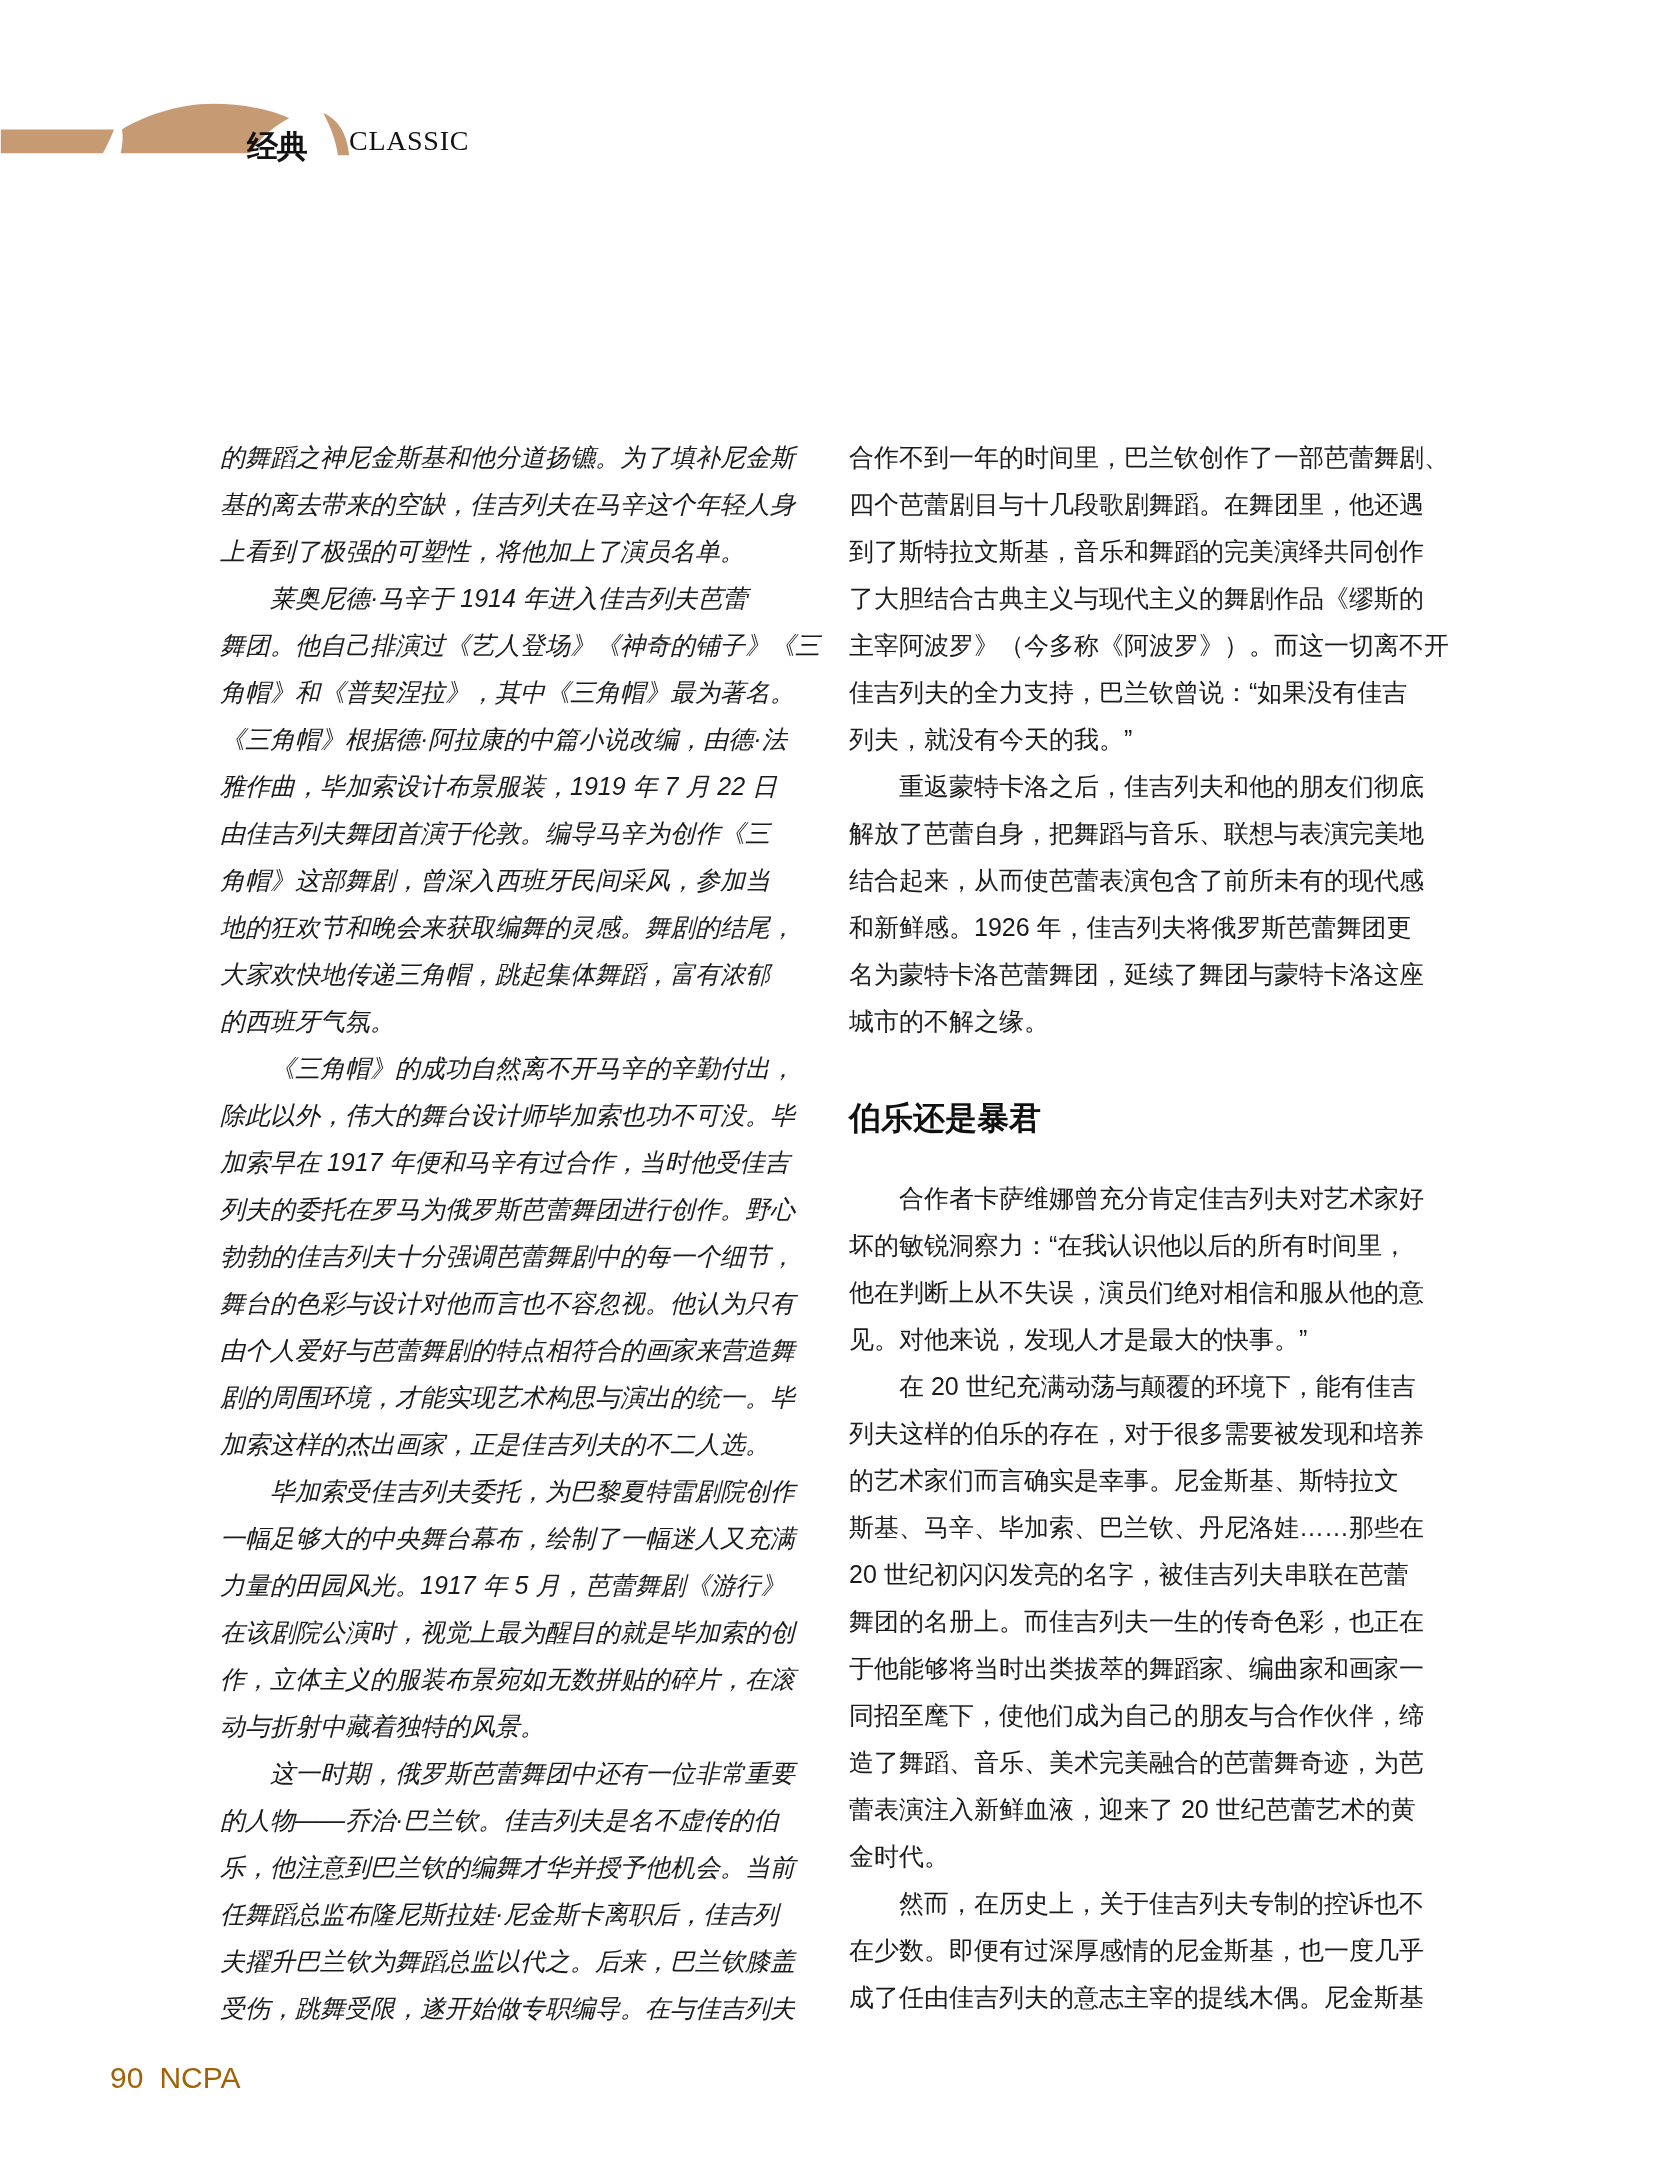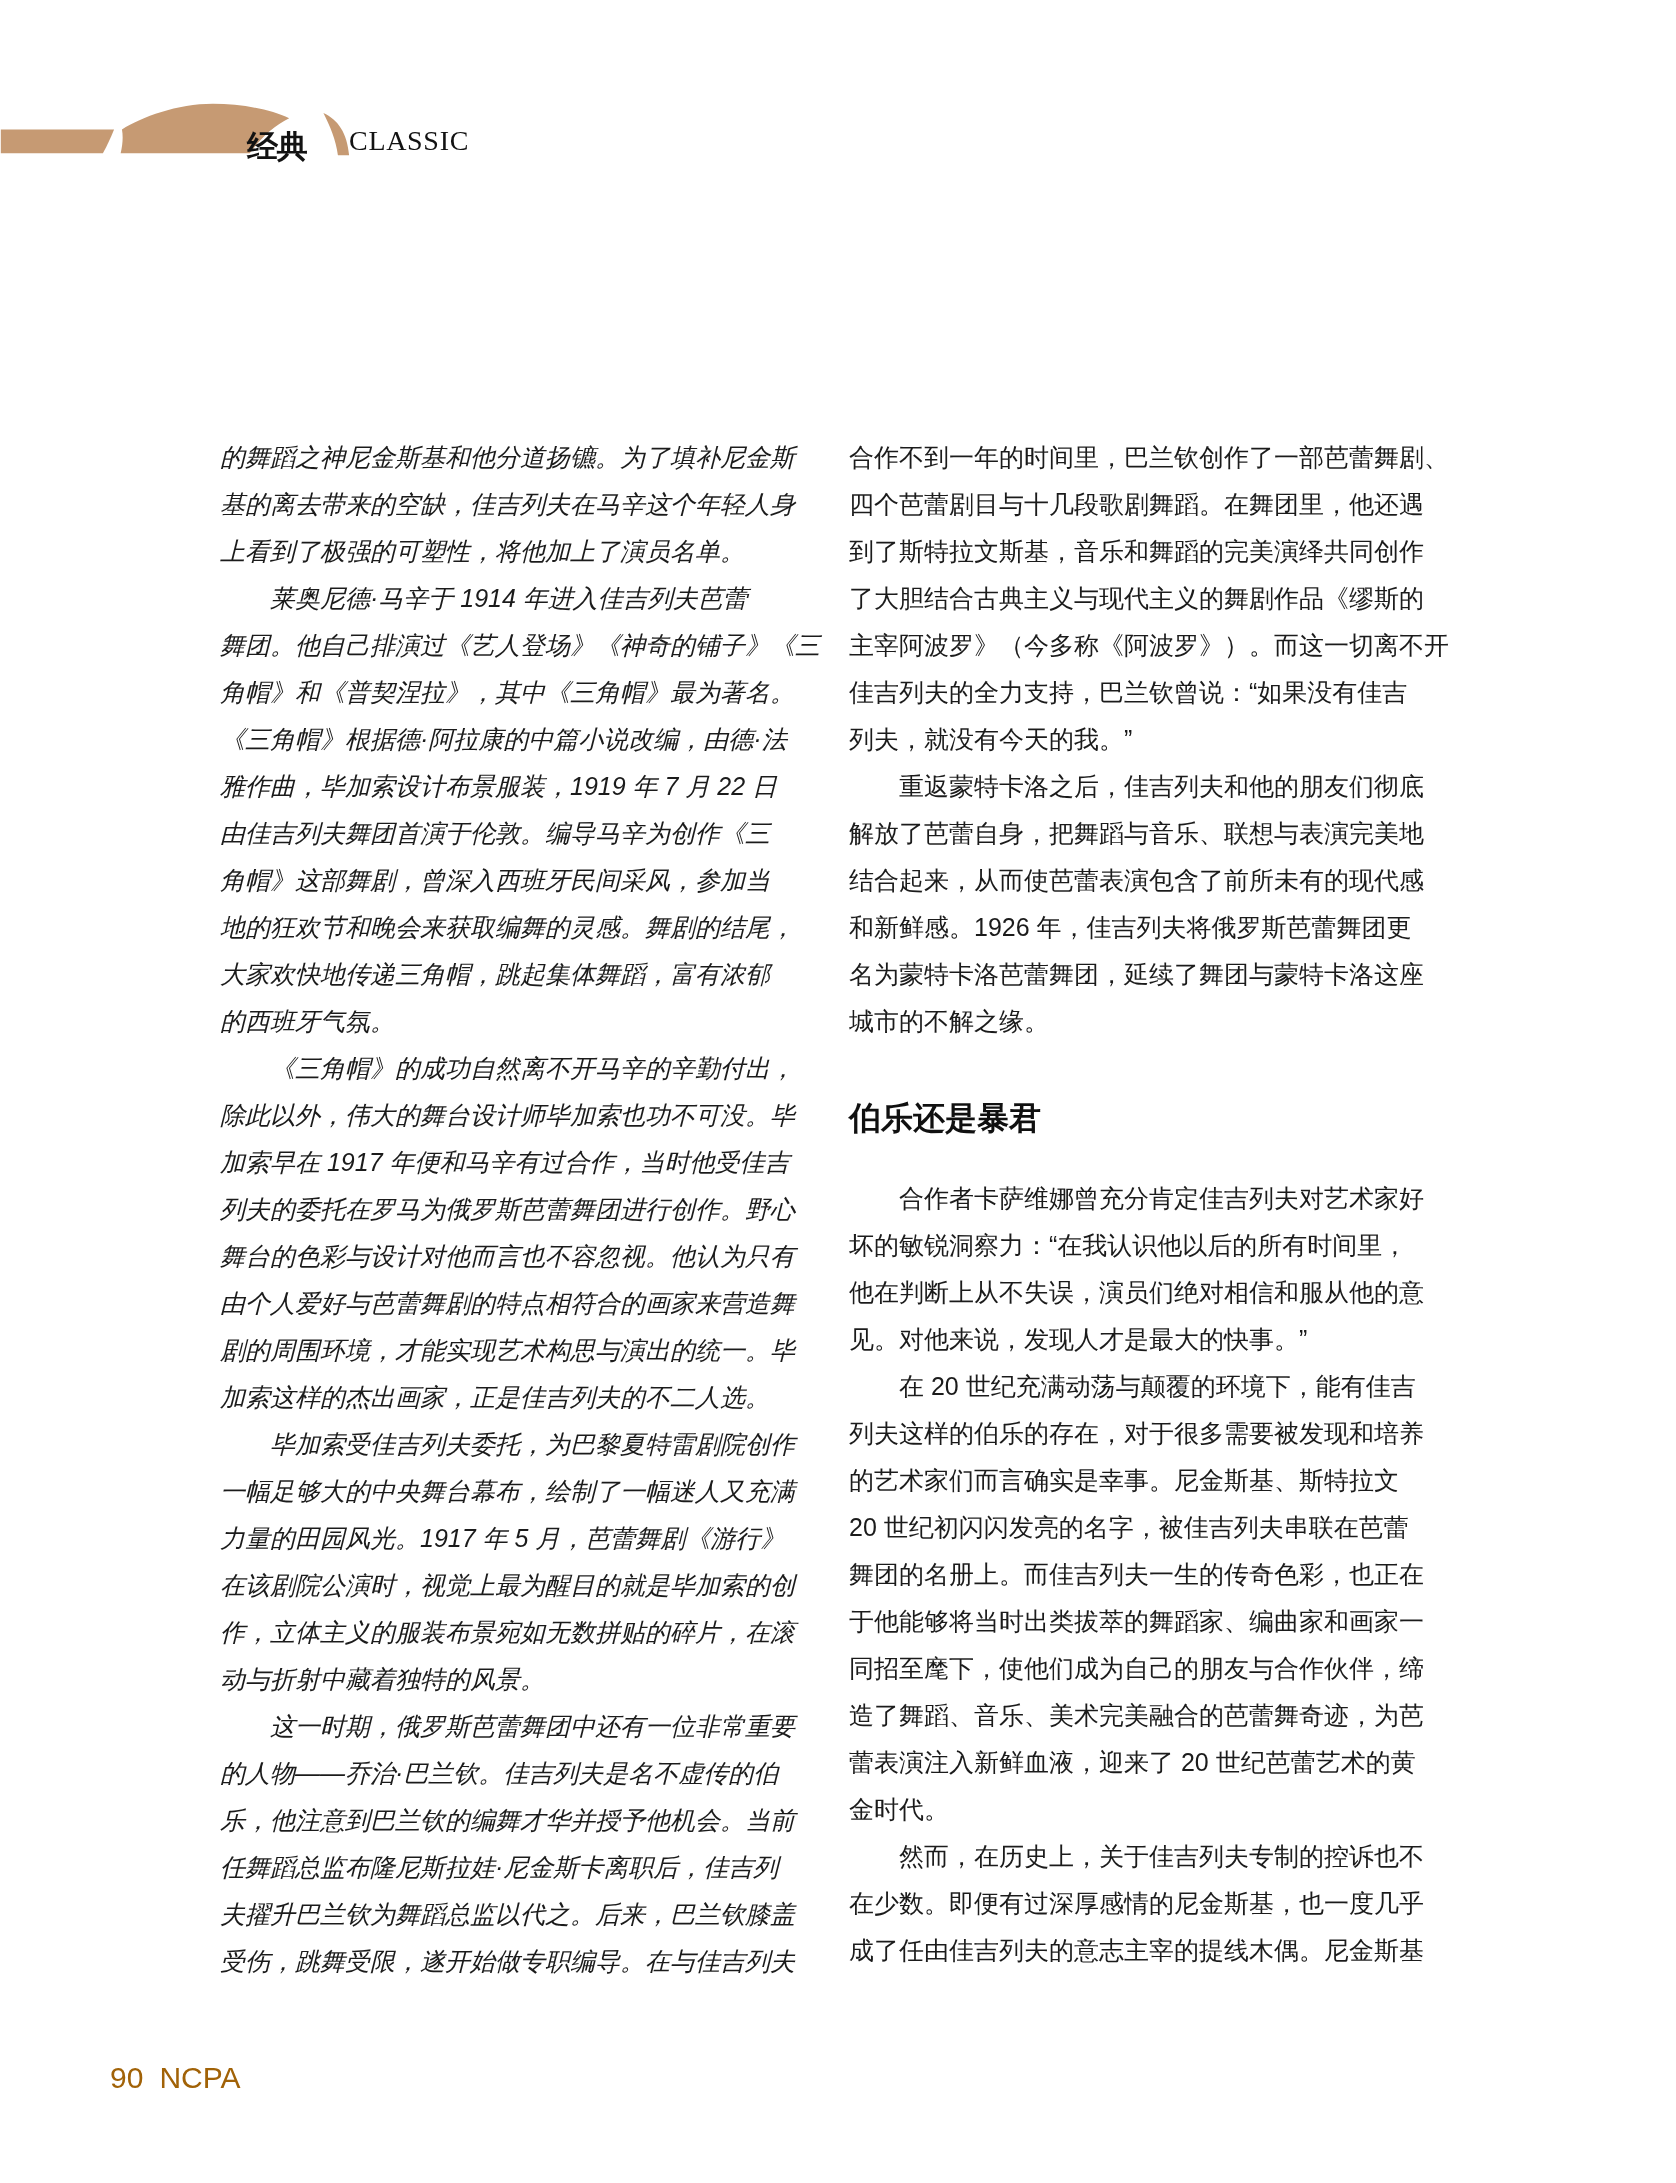--- a/index.html
+++ b/index.html
@@ -115,20 +115,21 @@
     <div class="line">雅作曲，毕加索设计布景服装，1919 年 7 月 22 日</div>
     <div class="line">由佳吉列夫舞团首演于伦敦。编导马辛为创作《三</div>
     <div class="line">角帽》这部舞剧，曾深入西班牙民间采风，参加当</div>
     <div class="line">地的狂欢节和晚会来获取编舞的灵感。舞剧的结尾，</div>
     <div class="line">大家欢快地传递三角帽，跳起集体舞蹈，富有浓郁</div>
     <div class="line">的西班牙气氛。</div>
     <div class="line indent">《三角帽》的成功自然离不开马辛的辛勤付出，</div>
     <div class="line">除此以外，伟大的舞台设计师毕加索也功不可没。毕</div>
     <div class="line">加索早在 1917 年便和马辛有过合作，当时他受佳吉</div>
     <div class="line">列夫的委托在罗马为俄罗斯芭蕾舞团进行创作。野心</div>
+    <div class="line">勃勃的佳吉列夫十分强调芭蕾舞剧中的每一个细节，</div>
     <div class="line">舞台的色彩与设计对他而言也不容忽视。他认为只有</div>
     <div class="line">由个人爱好与芭蕾舞剧的特点相符合的画家来营造舞</div>
     <div class="line">剧的周围环境，才能实现艺术构思与演出的统一。毕</div>
     <div class="line">加索这样的杰出画家，正是佳吉列夫的不二人选。</div>
     <div class="line indent">毕加索受佳吉列夫委托，为巴黎夏特雷剧院创作</div>
     <div class="line">一幅足够大的中央舞台幕布，绘制了一幅迷人又充满</div>
     <div class="line">力量的田园风光。1917 年 5 月，芭蕾舞剧《游行》</div>
     <div class="line">在该剧院公演时，视觉上最为醒目的就是毕加索的创</div>
     <div class="line">作，立体主义的服装布景宛如无数拼贴的碎片，在滚</div>
     <div class="line">动与折射中藏着独特的风景。</div>
@@ -162,20 +163,21 @@
 
   <div>
 
   <div class="line indent">合作者卡萨维娜曾充分肯定佳吉列夫对艺术家好</div>
       <div class="line">坏的敏锐洞察力：“在我认识他以后的所有时间里，</div>
       <div class="line">他在判断上从不失误，演员们绝对相信和服从他的意</div>
       <div class="line">见。对他来说，发现人才是最大的快事。”</div>
       <div class="line indent">在 20 世纪充满动荡与颠覆的环境下，能有佳吉</div>
       <div class="line">列夫这样的伯乐的存在，对于很多需要被发现和培养</div>
       <div class="line">的艺术家们而言确实是幸事。尼金斯基、斯特拉文</div>
+      <div class="line">斯基、马辛、毕加索、巴兰钦、丹尼洛娃……那些在</div>
       <div class="line">20 世纪初闪闪发亮的名字，被佳吉列夫串联在芭蕾</div>
       <div class="line">舞团的名册上。而佳吉列夫一生的传奇色彩，也正在</div>
       <div class="line">于他能够将当时出类拔萃的舞蹈家、编曲家和画家一</div>
       <div class="line">同招至麾下，使他们成为自己的朋友与合作伙伴，缔</div>
       <div class="line">造了舞蹈、音乐、美术完美融合的芭蕾舞奇迹，为芭</div>
       <div class="line">蕾表演注入新鲜血液，迎来了 20 世纪芭蕾艺术的黄</div>
       <div class="line">金时代。</div>
       <div class="line indent">然而，在历史上，关于佳吉列夫专制的控诉也不</div>
       <div class="line">在少数。即便有过深厚感情的尼金斯基，也一度几乎</div>
       <div class="line">成了任由佳吉列夫的意志主宰的提线木偶。尼金斯基</div>

